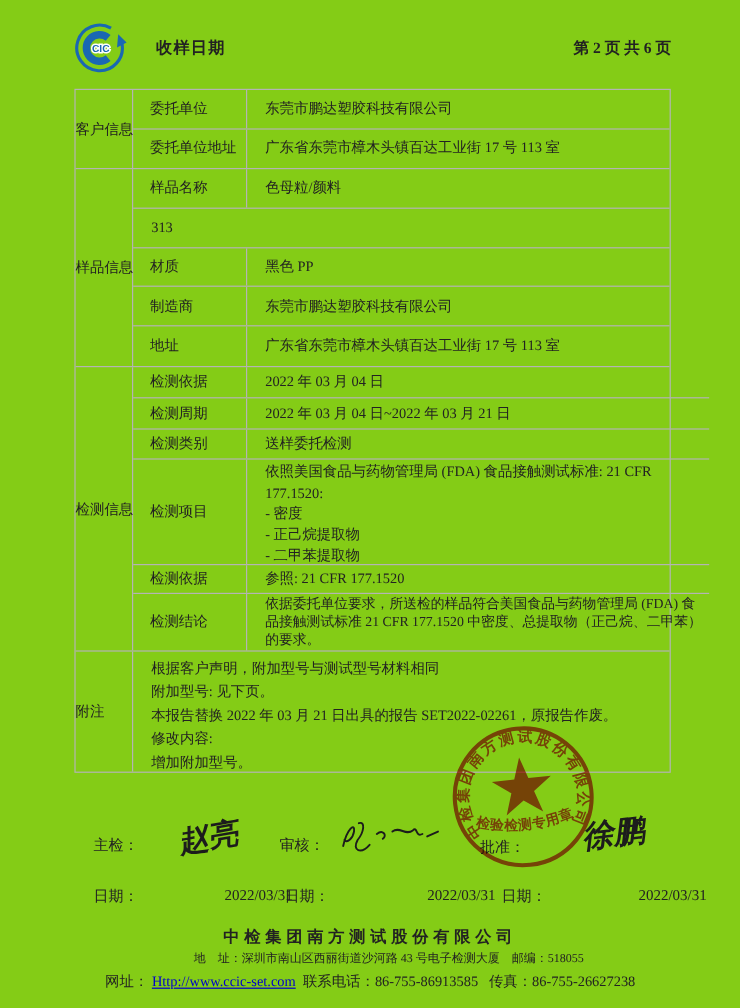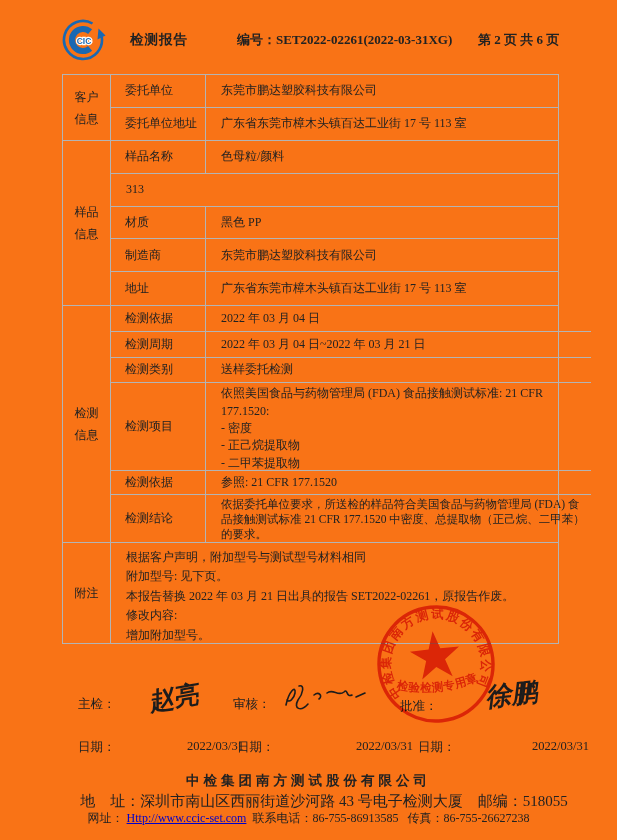--- a/index.html
+++ b/index.html
@@ -1,32 +1,32 @@
 <!DOCTYPE html>
 <html><head>
 <meta charset="utf-8">
 <style>
   * { margin:0; padding:0; box-sizing:border-box; }
   html,body { background:#ffffff; }
   .page {
-    position:relative; width:617px; height:840px; background:#f97316;
+    position:relative; width:617px; height:840px; background:#84cc16;
     font-family:"Liberation Serif","DejaVu Serif",serif; color:#222;
     overflow:hidden;
   }
   
   .logo { position:absolute; left:62px; top:18px; }
   .hdr-title { position:absolute; left:130px; top:31px; font-size:13.5px; font-weight:bold; letter-spacing:1px; white-space:nowrap; }
   .hdr-no { position:absolute; left:237px; top:31px; font-size:13px; font-weight:bold; white-space:nowrap; }
   .hdr-page { position:absolute; left:478px; top:31px; font-size:13px; font-weight:bold; white-space:nowrap; }
   
   .rtable { position:absolute; left:62px; top:74px; width:497px; border:1px solid #b4b4b4; font-size:12px; }
   .sec { display:flex; }
   .sec:not(:last-child){ border-bottom:1px solid #b4b4b4; }
   .sec-label { width:48px; min-width:48px; border-right:1px solid #b4b4b4;
-    display:flex; flex-direction:column; align-items:center; justify-content:center;
+    display:flex; flex-direction:row; align-items:center; 
     line-height:22px; text-align:center; }
   .sec-label div { white-space:nowrap; }
   .sec-rows { flex:1; display:flex; flex-direction:column; }
   .row { display:flex; }
   .row:not(:last-child){ border-bottom:1px solid #b4b4b4; }
   .row-label { width:95px; min-width:95px; border-right:1px solid #b4b4b4;
     display:flex; align-items:center; padding-left:14px; white-space:nowrap; }
   .row-value { flex:1; display:flex; align-items:center; padding-left:15px; padding-right:6px; white-space:nowrap; }
   .row-value.lines, .notes-content { display:block; white-space:normal; }
   .h33{height:33px} .h26{height:26px} .h88{height:88px} .h24{height:24px} .h47{height:47px}
@@ -43,38 +43,37 @@
   .sig-name.n1 { left:150px; top:681px; font-size:25px; transform:rotate(-10deg) skewX(-10deg); }
   .sig-name.n3 { left:487px; top:677px; font-size:26px; transform:rotate(-7deg) skewX(-14deg); }
   .scribble { position:absolute; left:272px; top:681px; z-index:2; }
   .date-label { position:absolute; top:739px; font-size:12.5px; white-space:nowrap; z-index:2; }
   .date-val { position:absolute; top:739px; font-size:12.5px; white-space:nowrap; z-index:2;margin-left:44px; }
   
   .seal { position:absolute; left:364px; top:592px; z-index:5; opacity:.85; mix-blend-mode:multiply; }
   
   .f-company { position:absolute; left:0; right:0; top:772px; text-align:center;
     font-size:13.5px; font-weight:bold; letter-spacing:4px; }
-  .f-address { position:absolute; left:0; right:0; top:792px; text-align:center; font-size:15px; white-space:nowrap;margin-left:31px; }
+  .f-address { position:absolute; left:0; right:0; top:792px; text-align:center; font-size:10px; white-space:nowrap;margin-left:31px; }
   .f-web { position:absolute; left:0; right:0; top:810px; text-align:center; font-size:12px; white-space:nowrap; }
   .f-web a { color:#0000cc; text-decoration:underline; }
   .f-web span { margin:0 3px; }
 </style>
 </head>
 <body>
 
 <div class="page">
 
   <svg class="logo" width="44" height="44" viewBox="0 0 44 44">
     <path d="M 30.5,5.5 A 19,19 0 1 0 39.7,18.7" fill="none" stroke="#1a68b2" stroke-width="2.6"></path>
     <polygon points="36.5,10.5 43.5,17.5 35.5,21.5" fill="#1a68b2"></polygon>
     <path d="M 28.1,13.6 A 11,11 0 1 0 28.1,30.4" fill="none" stroke="#1a68b2" stroke-width="6.2"></path>
     <text x="22" y="25.5" text-anchor="middle" font-size="8.5" font-weight="bold" fill="#1a68b2" style="paint-order:stroke;stroke:#ffffff;stroke-width:2.4;font-family:'Liberation Sans',sans-serif">CIC</text>
   </svg>
-  <div class="hdr-title">检测报告</div>
-  <div class="hdr-no"><span>编号：</span><span>SET2022-02261(2022-03-31XG)</span></div>
+  <div class="hdr-title">收样日期</div>
   <div class="hdr-page">第 2 页 共 6 页</div>
 
   <div class="rtable">
 
     <div class="sec" style="height:66px">
       <div class="sec-label">
           <div>客户</div>
           <div>信息</div>
         </div>
       <div class="sec-rows">

